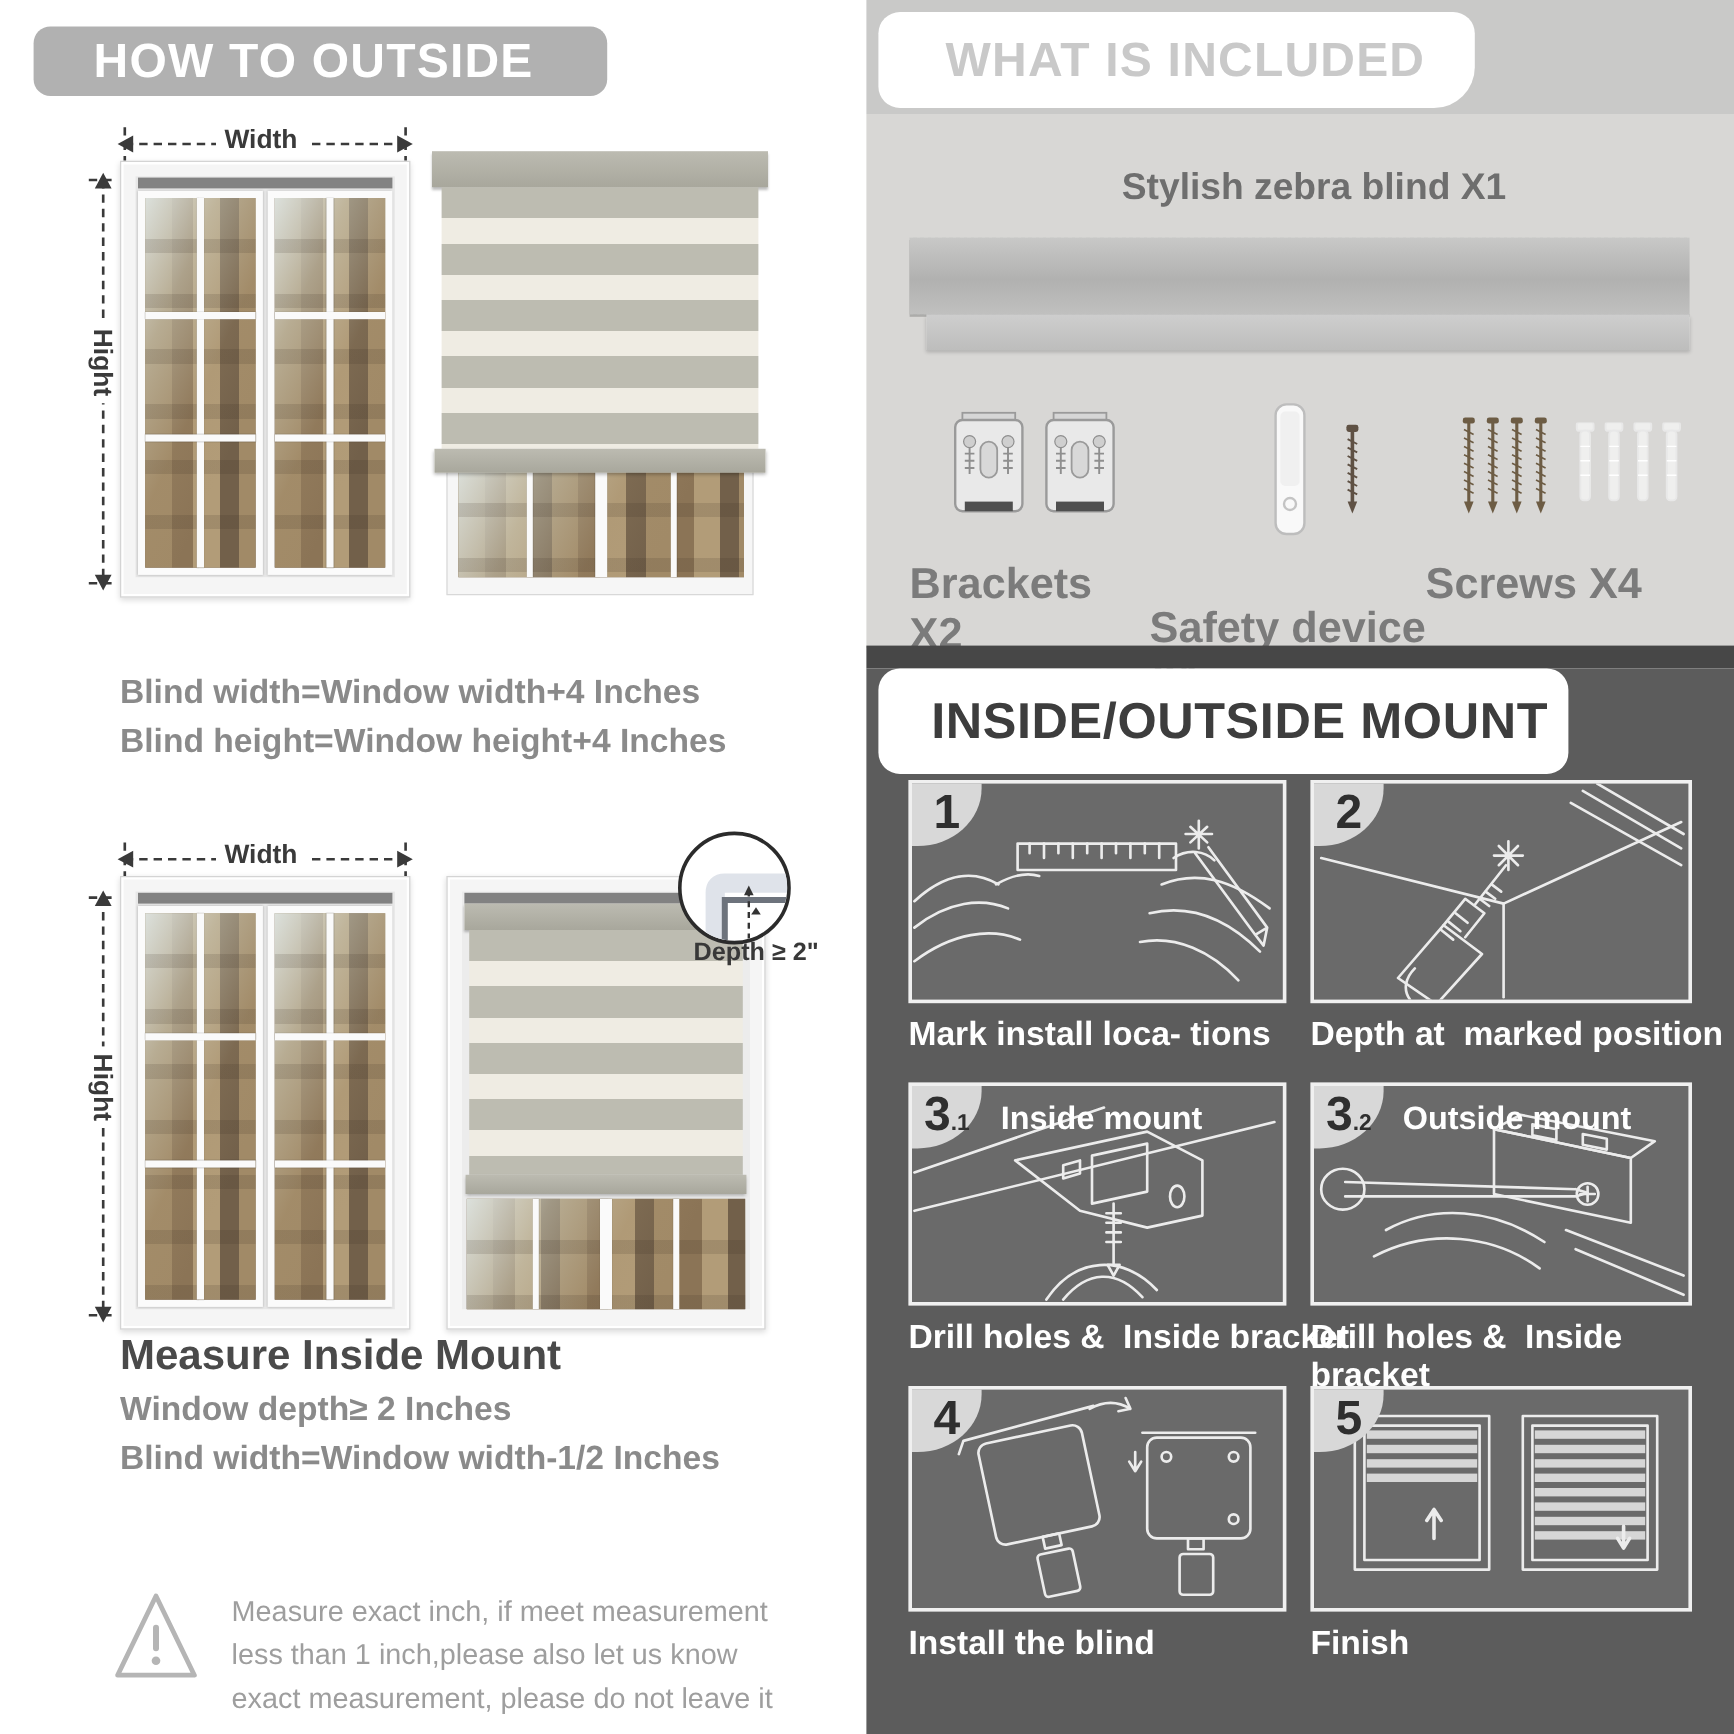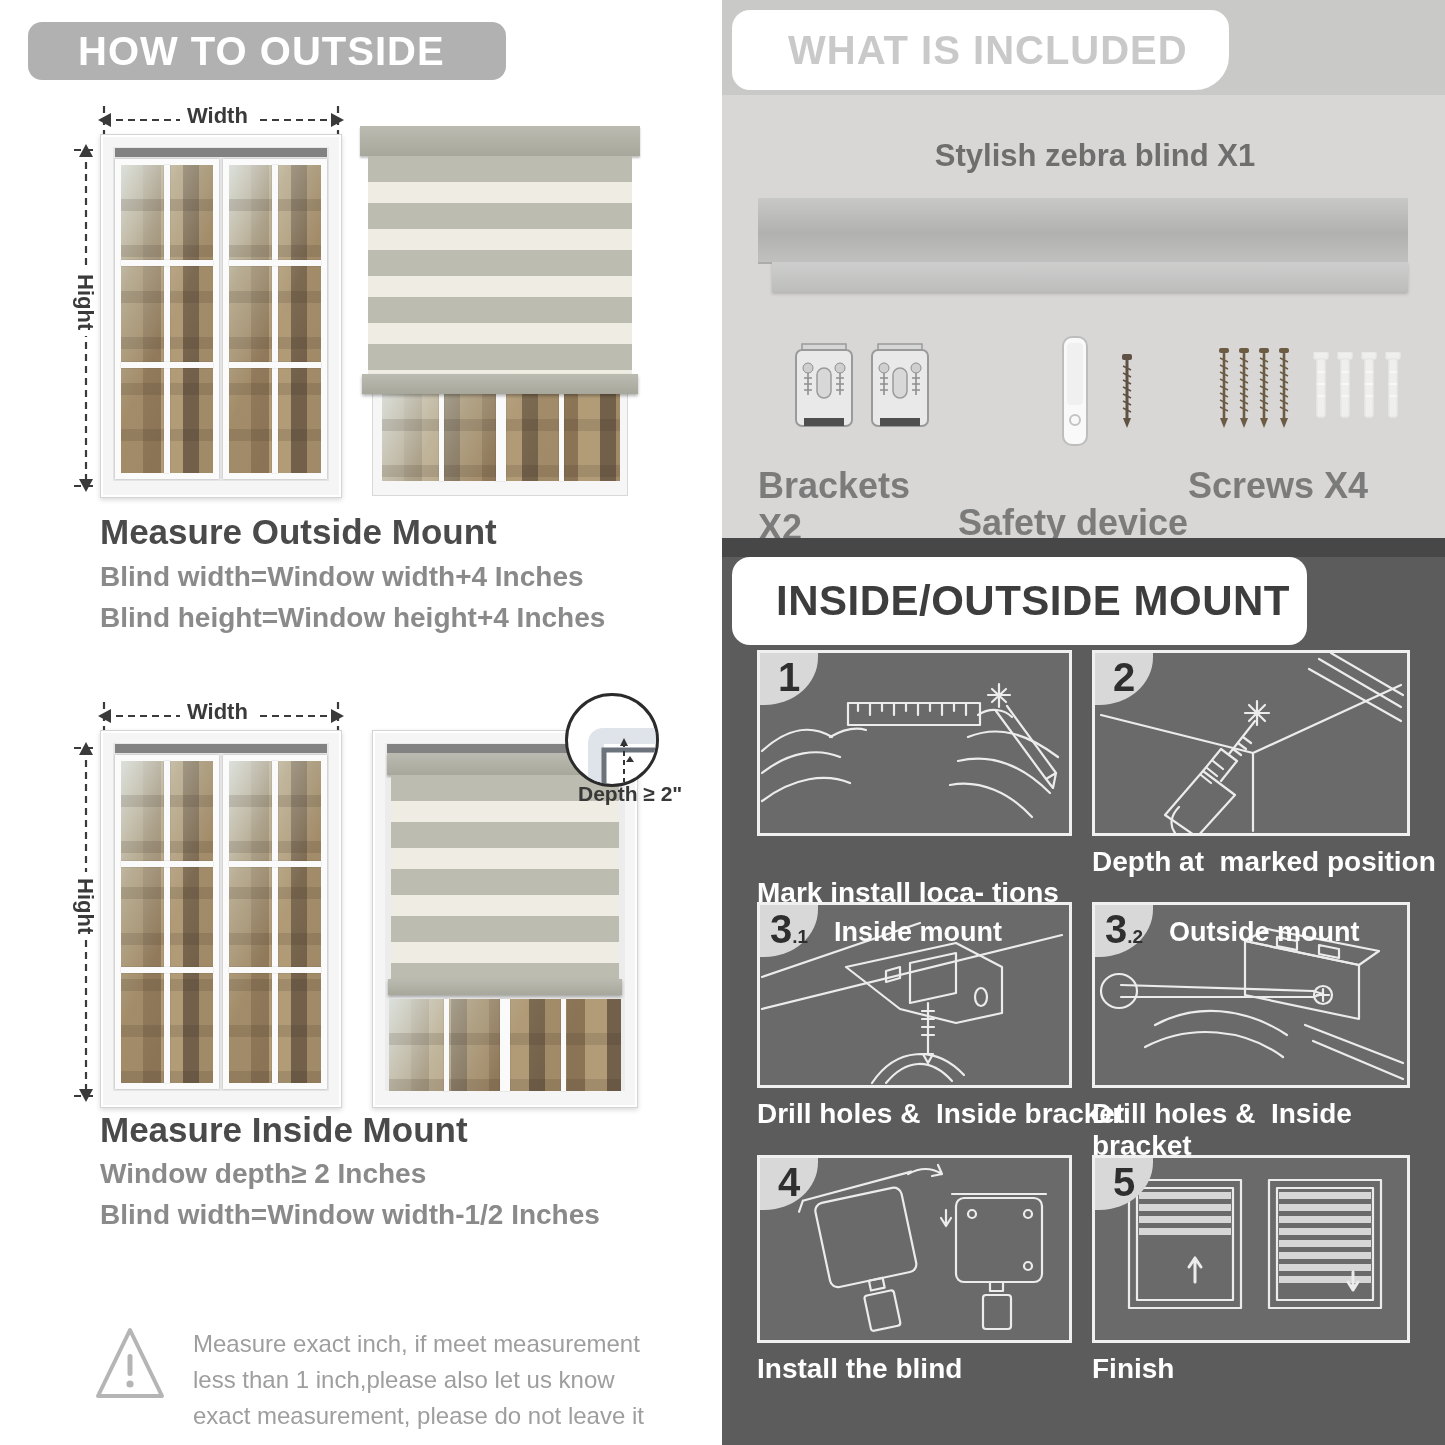--- a/index.html
+++ b/index.html
@@ -149,21 +149,20 @@
         <div class="munt-v" style="left:calc(25% - 3px);width:5px;"></div>
         <div class="munt-v" style="left:calc(50% - 5px);width:10px;"></div>
         <div class="munt-v" style="left:calc(75% - 2px);width:5px;"></div>
       </div>
     </div>
     <div class="abs cassette" style="left:0;top:0;width:280px;height:30px;"></div>
     <div class="abs stripes" style="left:8px;top:30px;width:264px;height:218px;"></div>
     <div class="abs rail" style="left:2px;top:248px;width:276px;height:20px;"></div>
   </div>
 
-  <div class="abs sec-heading" style="left:100px;top:512px;">Measure Outside Mount</div>
   <div class="abs sec-line" style="left:100px;top:561px;">Blind width=Window width+4 Inches</div>
   <div class="abs sec-line" style="left:100px;top:602px;">Blind height=Window height+4 Inches</div>
 
   <div class="abs h-arrow" style="left:96px;top:700px;width:250px;height:32px;">
     <svg width="250" height="32">
       <line class="dash" x1="8" y1="16" x2="242" y2="16"></line>
       <polygon class="ah" points="2,16 15,9 15,23"></polygon>
       <polygon class="ah" points="248,16 235,9 235,23"></polygon>
       <line class="dash" x1="8" y1="2" x2="8" y2="30"></line>
       <line class="dash" x1="242" y1="2" x2="242" y2="30"></line>
@@ -351,21 +350,21 @@
         <path d="M70,84 C84,76 96,74 106,77"></path>
         <rect x="88" y="50" width="132" height="22"></rect>
         <path d="M98,50 v8 M110,50 v12 M122,50 v8 M134,50 v12 M146,50 v8 M158,50 v12 M170,50 v8 M182,50 v12 M194,50 v8 M206,50 v12"></path>
         <path d="M232,36 l14,13 M246,36 l-14,13 M239,31 v23 M228,42 h22"></path>
         <path d="M236,58 L286,126 M247,53 L296,120 M286,126 L296,120 L293,135 Z"></path>
         <path d="M208,84 C238,72 266,80 298,104 M198,108 C232,100 262,112 290,140 M190,132 C220,126 250,140 272,164"></path>
         <path d="M218,62 C230,54 244,56 252,64"></path>
       </g>
     </svg>
   </div>
-  <div class="abs caption" style="left:757px;top:846px;margin-top:31px;">Mark install loca- tions</div>
+  <div class="abs caption" style="left:757px;top:846px;">Mark install loca- tions</div>
 
   <div class="abs panel" style="left:1092px;top:650px;width:318px;height:186px;">
     <div class="badge">
       <span class="num">2</span>
       <span class="sub"></span>
     </div>
     <svg class="abs" style="left:0;top:0;" width="312" height="180" viewBox="0 0 312 180">
       <g class="art">
         <path d="M6,62 L158,100 L306,32"></path>
         <path d="M158,100 V178"></path>

